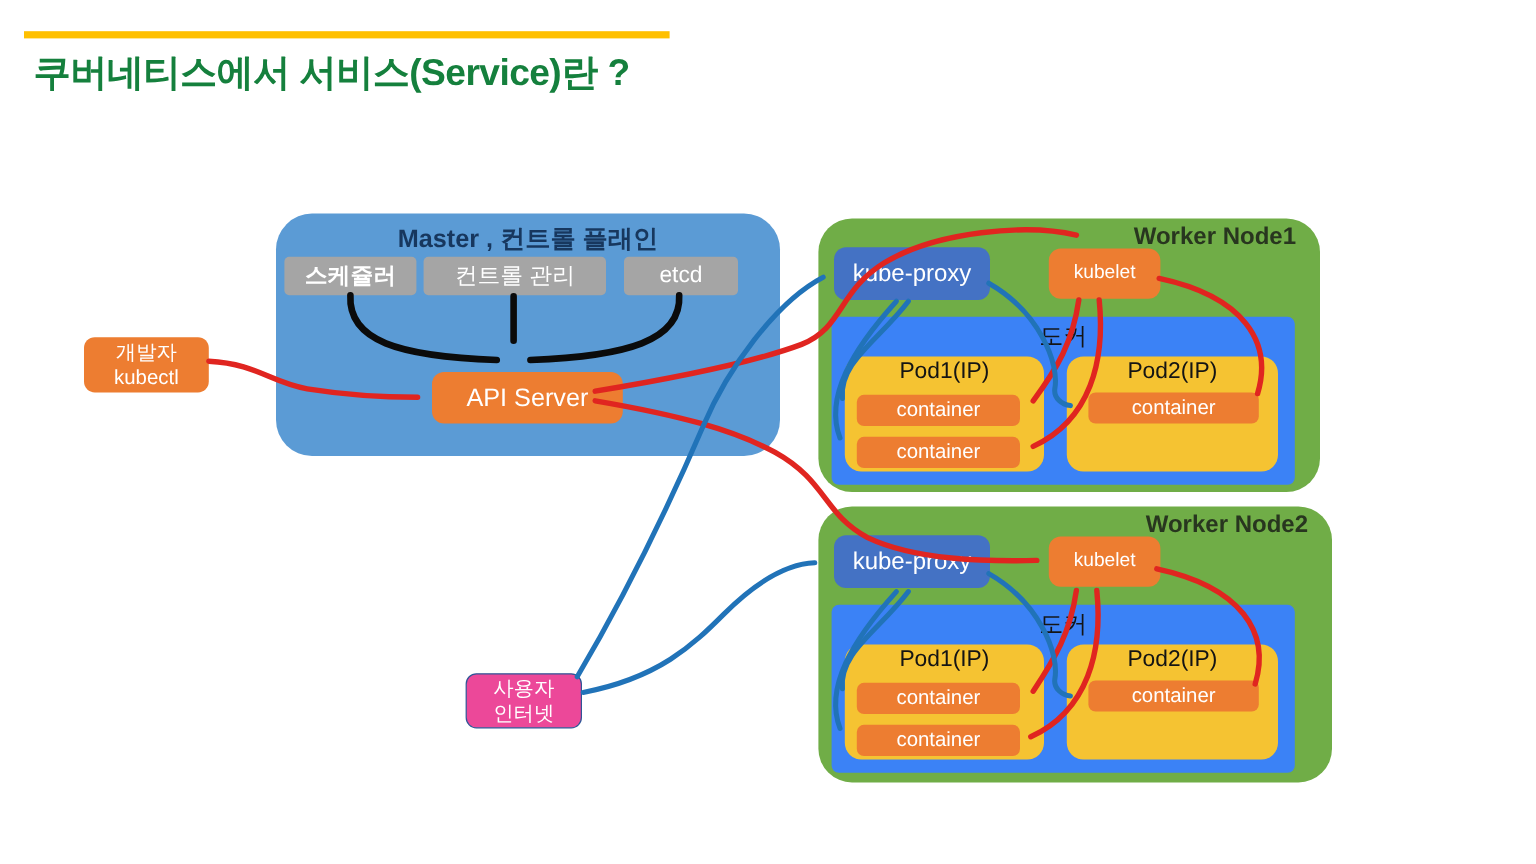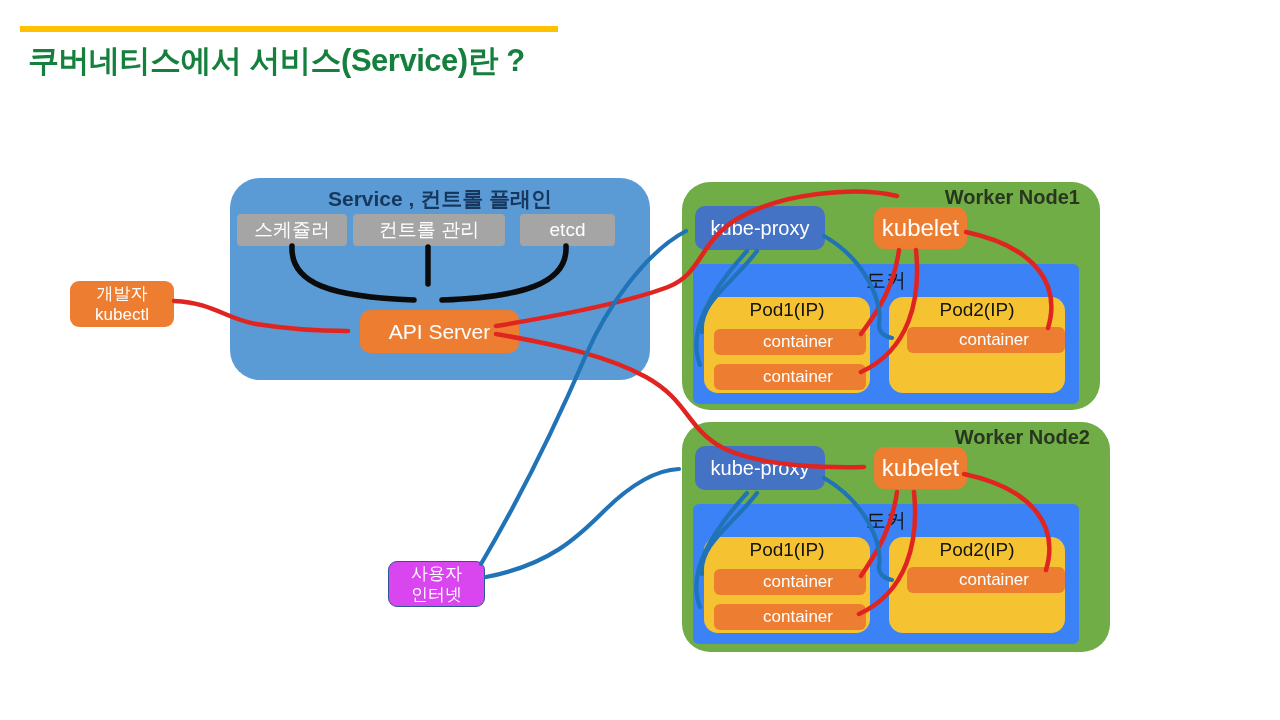--- a/index.html
+++ b/index.html
@@ -10,69 +10,69 @@
   .page-title{position:absolute;left:28px;top:40px;font-size:31px;font-weight:700;color:#15803d;letter-spacing:-0.5px;}
 
   .box{position:absolute;box-sizing:border-box;}
   .lbl{position:absolute;white-space:nowrap;}
 
   
   .master{left:230px;top:178px;width:420px;height:202px;background:#5B9BD5;border-radius:30px;}
   .master-label{left:0;right:0;top:7px;text-align:center;font-size:21px;font-weight:600;color:#17375E;}
   .gray-chip{position:absolute;top:36px;height:32px;background:#A5A5A5;border-radius:4px;
              color:#fff;font-size:19px;display:flex;align-items:center;justify-content:center;}
-  .chip-sched{left:7px;width:110px;}
+  .chip-sched{left:7px;width:110px;font-weight:bold;}
   .chip-ctrl{left:123px;width:152px;}
   .chip-etcd{left:290px;width:95px;}
   .api-server{position:absolute;left:130px;top:132px;width:159px;height:43px;background:#ED7D31;
               border-radius:10px;color:#fff;font-size:21px;display:flex;align-items:center;justify-content:center;}
 
   
   .actor{color:#fff;font-size:17px;line-height:21px;text-align:center;display:flex;flex-direction:column;
          align-items:center;justify-content:center;border-radius:9px;}
   .developer{left:70px;top:281px;width:104px;height:46px;background:#ED7D31;}
-  .user{left:388px;top:561px;width:97px;height:46px;background:#d946ef;border:1px solid #2f5597;}
+  .user{left:388px;top:561px;width:97px;height:46px;background:#ec4899;border:1px solid #2f5597;}
 
   
   .node{background:#70AD47;border-radius:28px;}
   .node1{left:682px;top:182px;width:418px;height:228px;}
   .node2{left:682px;top:422px;width:428px;height:230px;text-decoration:underline;}
   .node-label{top:4px;right:20px;font-size:20px;font-weight:600;color:#28361f;}
   .kube-proxy{position:absolute;left:13px;top:24px;width:130px;height:44px;background:#4472C4;border-radius:10px;
               color:#fff;font-size:20px;display:flex;align-items:center;justify-content:center;}
   .kubelet{position:absolute;left:192px;top:25px;width:93px;height:42px;background:#ED7D31;border-radius:10px;
-           color:#fff;font-size:24px;display:flex;align-items:center;justify-content:center;}
+           color:#fff;font-size:16px;display:flex;align-items:center;justify-content:center;}
   .docker{position:absolute;left:11px;top:82px;width:386px;height:140px;background:#3b82f6;border-radius:6px;}
   .docker-label{left:0;right:0;top:3px;text-align:center;font-size:20px;color:#141414;}
   .pod{position:absolute;top:33px;height:96px;background:#F5C332;border-radius:14px;}
   .pod1{left:11px;width:166px;}
   .pod2{left:196px;width:176px;}
   .pod-label{left:0;right:0;top:2px;text-align:center;font-size:19px;color:#141414;}
   .container-chip{position:absolute;height:26px;background:#ED7D31;border-radius:6px;color:#fff;font-size:17px;
-                  display:flex;align-items:center;justify-content:center;padding-left:16px;}
+                  display:flex;align-items:center;justify-content:center;}
   .c1{left:10px;top:32px;width:136px;}
   .c2{left:10px;top:67px;width:136px;}
   .c3{left:18px;top:30px;width:142px;}
 
   .arrows{position:absolute;left:0;top:0;width:1280px;height:720px;pointer-events:none;}
   .arrows path{fill:none;}
   .stroke-black{stroke:#0b0b0b;stroke-width:5.5;stroke-linecap:round;}
   .stroke-red{stroke:#E02520;stroke-width:4.5;stroke-linecap:round;}
   .stroke-blue{stroke:#2173B8;stroke-width:4.2;stroke-linecap:round;}
 </style>
 </head>
 <body>
 
 <div class="slide">
 
   <div class="accent-bar"></div>
   <div class="page-title">쿠버네티스에서 서비스(Service)란 ?</div>
 
   <div class="box master">
-    <div class="lbl master-label">Service , 컨트롤 플래인</div>
+    <div class="lbl master-label">Master , 컨트롤 플래인</div>
     <div class="gray-chip chip-sched">스케쥴러</div>
     <div class="gray-chip chip-ctrl">컨트롤 관리</div>
     <div class="gray-chip chip-etcd">etcd</div>
     <div class="api-server">API Server</div>
   </div>
 
   <div class="box actor developer">
     <span>개발자</span>
     <span>kubectl</span>
   </div>

